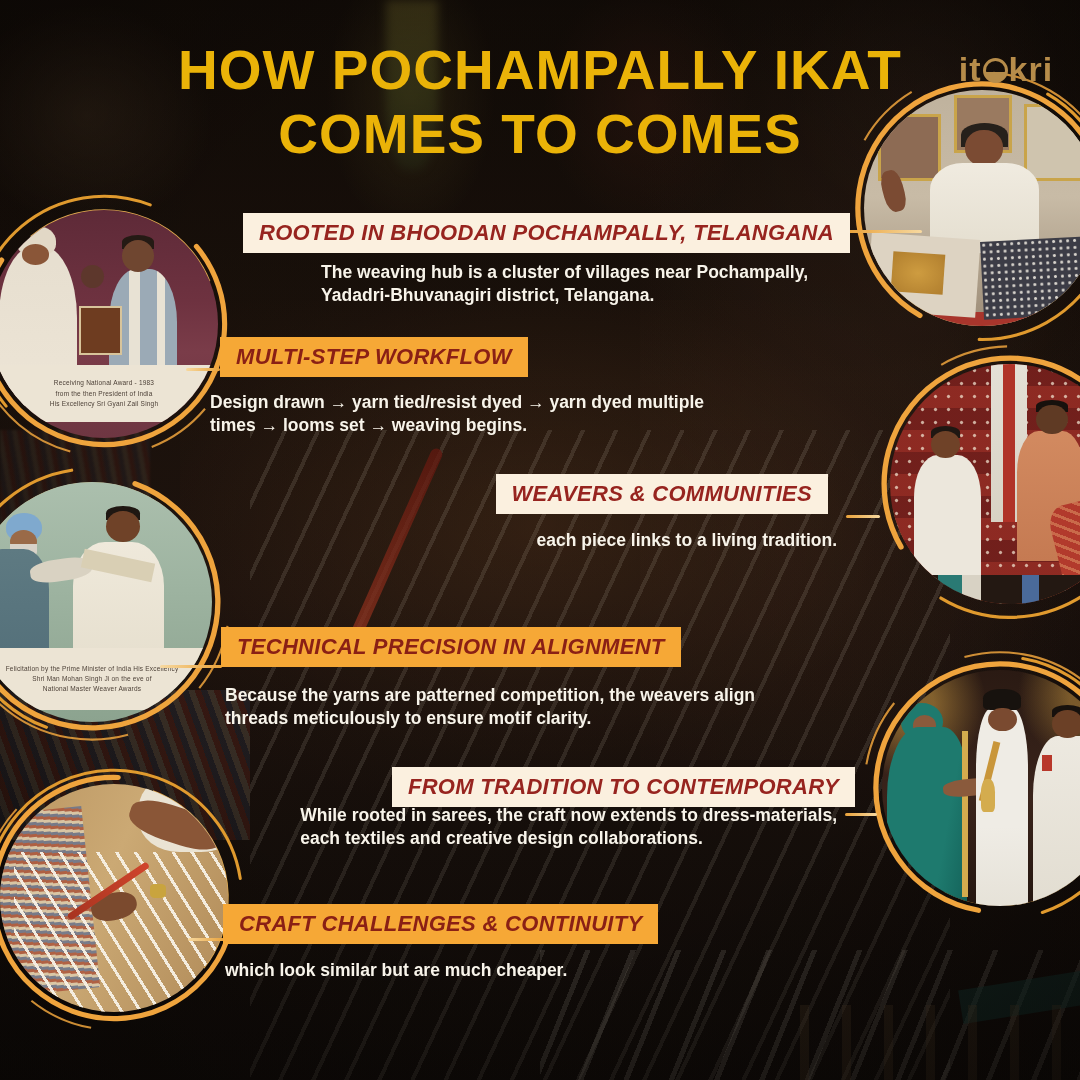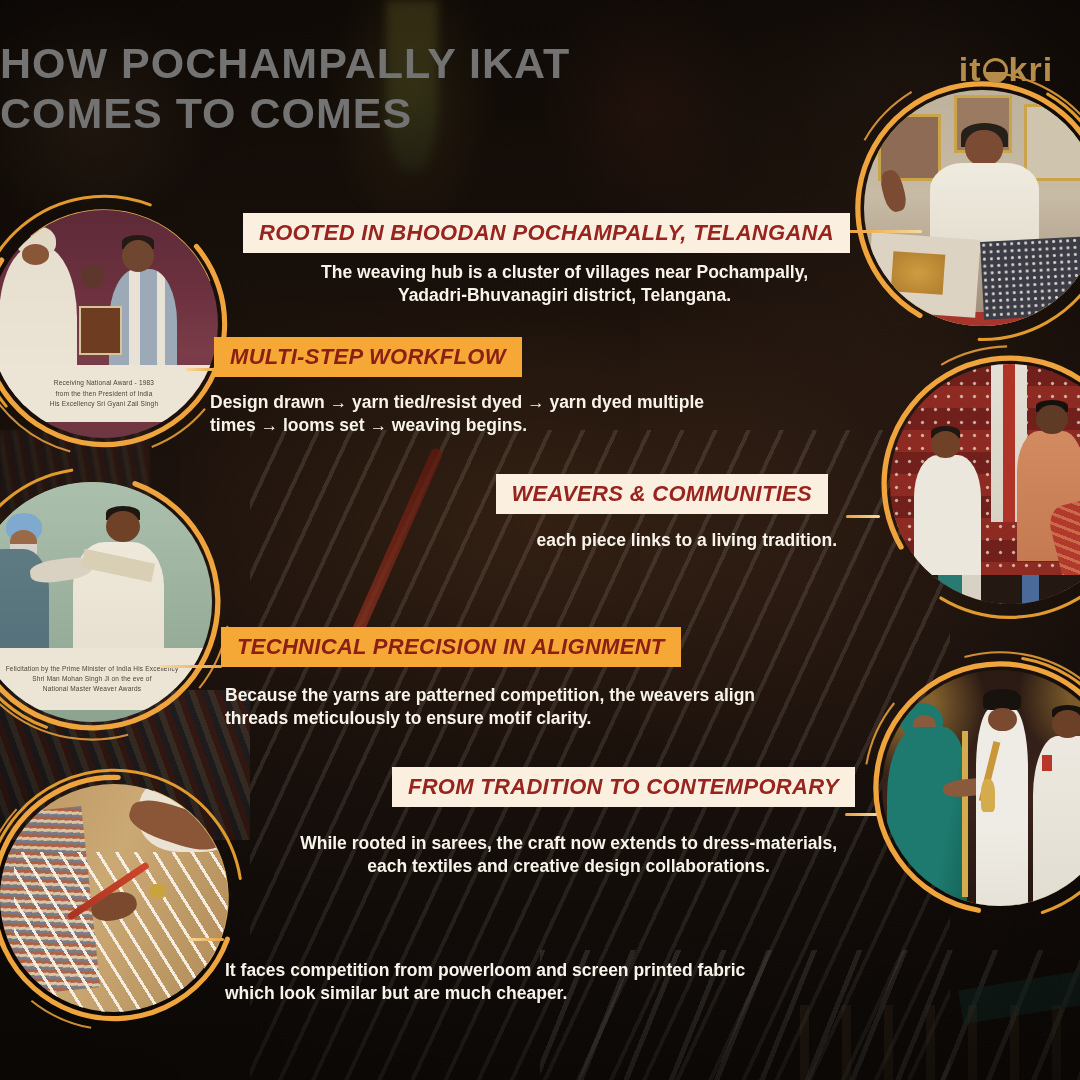--- a/index.html
+++ b/index.html
@@ -30,33 +30,33 @@
   #bg-teal{left:960px;top:980px;width:130px;height:34px;transform:rotate(-9deg);background:rgba(26,88,80,.5);}
   #bg-pegs{left:800px;top:1005px;width:280px;height:75px;opacity:.55;
      background:repeating-linear-gradient(90deg,rgba(130,98,62,.55) 0 9px,transparent 9px 42px);}
   #bg-right{left:640px;top:0;width:440px;height:760px;background:
      radial-gradient(ellipse at 60% 30%,rgba(52,34,24,.55),transparent 70%),
      radial-gradient(ellipse at 40% 70%,rgba(60,38,26,.45),transparent 70%);}
   #bg-vignette{inset:0;z-index:2;background:
      linear-gradient(180deg,rgba(8,5,3,.5),rgba(8,5,3,.22) 35%,rgba(8,5,3,.3) 70%,rgba(6,4,3,.55)),
      radial-gradient(ellipse at 50% 45%,transparent 55%,rgba(5,3,2,.45));}
   
-  .title{position:absolute;top:38px;left:0;right:0;z-index:5;text-align:left;
-         font-weight:800;font-size:43px;line-height:1.17;letter-spacing:1px;color:#737373;}
+  .title{position:absolute;top:38px;left:0;right:0;z-index:5;text-align:center;
+         font-weight:800;font-size:55px;line-height:1.17;letter-spacing:1px;color:#eab308;}
   .logo{position:absolute;top:50px;left:948px;width:116px;z-index:5;text-align:center;
         font-weight:700;font-size:34px;letter-spacing:1px;color:#B68C4A;}
   .logo-o{display:inline-block;width:19px;height:19px;border:3.5px solid #B68C4A;border-radius:50%;
         vertical-align:-2px;margin:0 1px;background:linear-gradient(to top,#B68C4A 42%,transparent 42%);}
   
   .badge{position:absolute;z-index:5;padding:8px 16px;white-space:nowrap;
          font-style:italic;font-weight:700;font-size:22px;line-height:1.1;letter-spacing:.3px;}
   .badge.cream{background:#FBF0DF;color:#97241F;}
   .badge.orange{background:#F6A836;color:#8A2015;}
   .para{position:absolute;z-index:5;font-weight:700;font-size:17.5px;line-height:1.32;color:#F8F4EA;}
-  .para.right{text-align:center;}
+  .para.right{text-align:left;}
   .conn{position:absolute;z-index:4;height:3px;border-radius:2px;
         background:linear-gradient(90deg,#E9A23B,#F7D9A0);}
   .conn.rev{background:linear-gradient(90deg,#F7D9A0,#E9A23B);}
   
   .circ{position:absolute;z-index:3;}
   .circ svg{position:absolute;inset:0;width:100%;height:100%;}
   .photo{position:absolute;inset:24px;border-radius:50%;overflow:hidden;}
   .fg{position:absolute;}
   .pcap{position:absolute;left:-4%;right:-4%;display:flex;flex-direction:column;align-items:center;
         justify-content:center;background:#ECE4D4;color:#4A3E35;text-align:center;
@@ -241,41 +241,41 @@
   <div class="conn rev" style="left:160px;top:665px;width:62px;"></div>
   <div class="conn" style="left:845px;top:813px;width:32px;"></div>
   <div class="conn rev" style="left:188px;top:938px;width:36px;"></div>
 
   <div class="badge cream" style="right:230px;top:213px;">ROOTED IN BHOODAN POCHAMPALLY, TELANGANA</div>
   <div class="para right" style="right:272px;top:261px;">
     <div>The weaving hub is a cluster of villages near Pochampally,</div>
     <div>Yadadri-Bhuvanagiri district, Telangana.</div>
   </div>
 
-  <div class="badge orange" style="left:214px;top:337px;">MULTI-STEP WORKFLOW</div>
+  <div class="badge orange" style="left:220px;top:337px;">MULTI-STEP WORKFLOW</div>
   <div class="para" style="left:210px;top:391px;">
     <div>Design drawn → yarn tied/resist dyed → yarn dyed multiple</div>
     <div>times → looms set → weaving begins.</div>
   </div>
 
   <div class="badge cream" style="right:252px;top:474px;">WEAVERS &amp; COMMUNITIES</div>
   <div class="para right" style="right:243px;top:529px;">
     <div>each piece links to a living tradition.</div>
   </div>
 
   <div class="badge orange" style="left:221px;top:627px;text-align:center;">TECHNICAL PRECISION IN ALIGNMENT</div>
   <div class="para" style="left:225px;top:684px;">
     <div>Because the yarns are patterned competition, the weavers align</div>
     <div>threads meticulously to ensure motif clarity.</div>
   </div>
 
   <div class="badge cream" style="right:225px;top:767px;">FROM TRADITION TO CONTEMPORARY</div>
-  <div class="para right" style="right:243px;top:832px;">
+  <div class="para right" style="right:243px;top:804px;">
     <div>While rooted in sarees, the craft now extends to dress-materials,</div>
     <div>each textiles and creative design collaborations.</div>
   </div>
 
+  <div class="badge orange" style="left:223px;top:904px;">CRAFT CHALLENGES &amp; CONTINUITY</div>
   <div class="para" style="left:225px;top:959px;">
-    <div>It faces competition from powerloom and screen printed fabric</div>
     <div>which look similar but are much cheaper.</div>
   </div>
 
 </div>
 
 </body></html>

